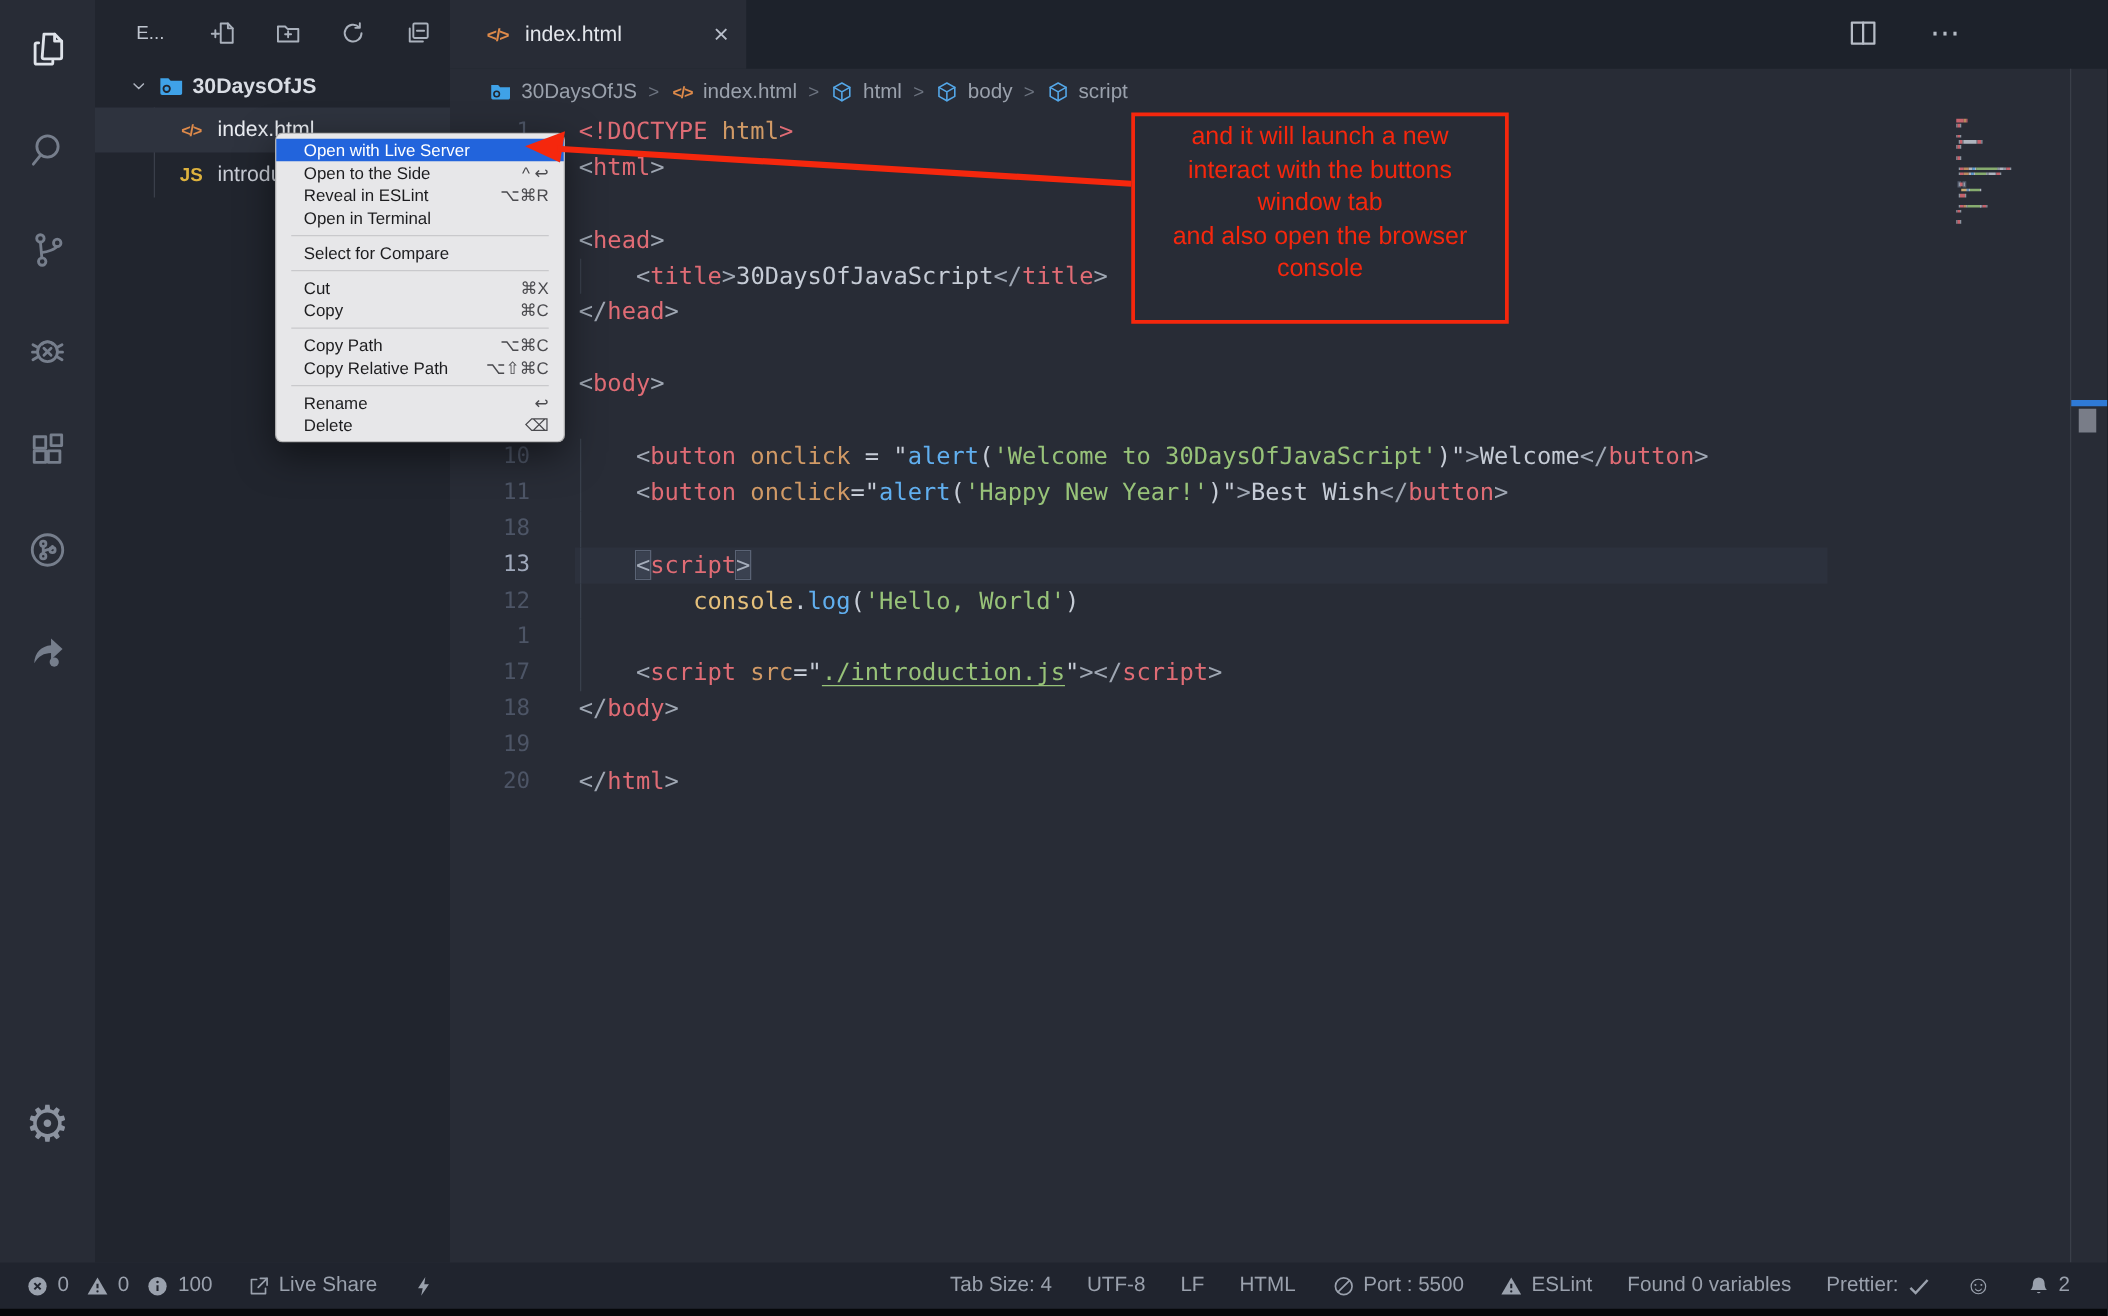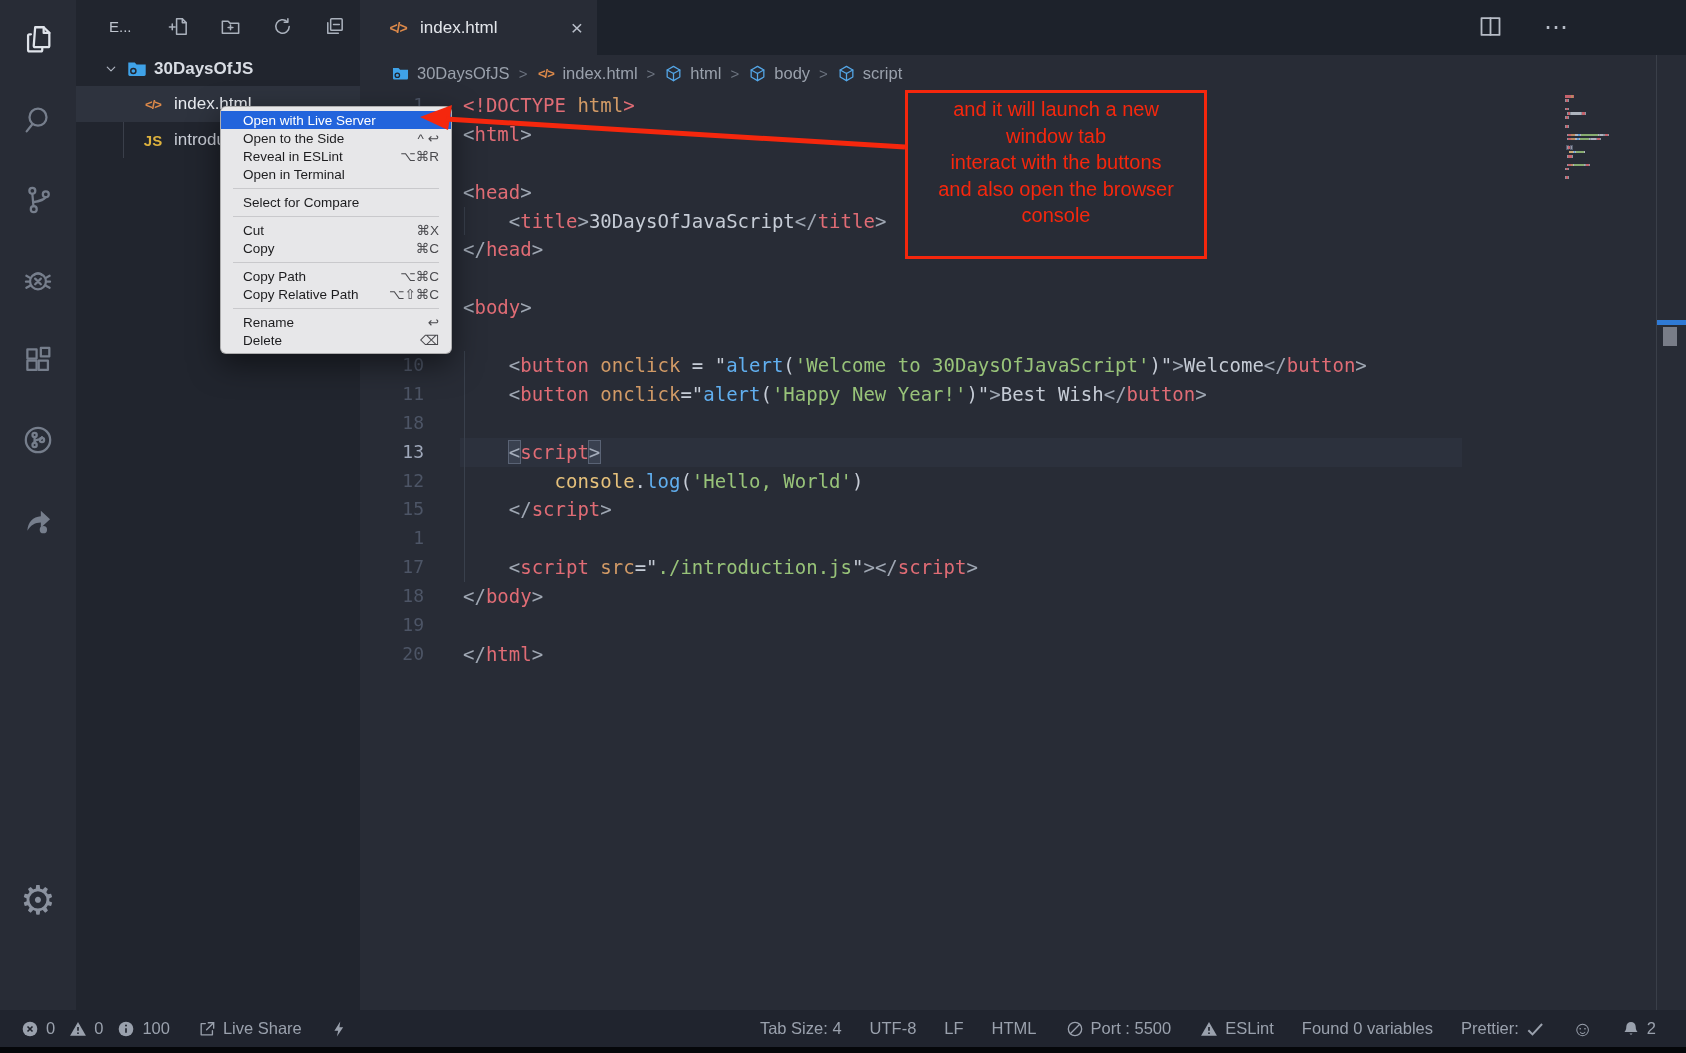--- a/index.html
+++ b/index.html
@@ -52,21 +52,21 @@
   
   #code{position:absolute;left:0;top:91px;right:0;}
   .codeline{position:relative;height:28.9px;line-height:28.9px;font-family:"DejaVu Sans Mono",monospace;font-size:19px;white-space:pre;}
   .codeline .ln{position:absolute;left:0;width:64px;text-align:right;color:#4d5566;font-size:18px;z-index:1;}
   .codeline.cur .ln{color:#9fa8ba;}
   .codeline .lc{position:absolute;left:103px;z-index:1;}
   .codeline .guide{position:absolute;left:104px;top:0;bottom:0;width:1px;background:#39404c;}
   .codeline.cur::before{content:"";position:absolute;left:100px;width:1002px;top:0;bottom:0;background:#2c313d;}
   .tk-p{color:#9fa7b3}.tk-t{color:#e06c75}.tk-a{color:#d19a66}.tk-s{color:#98c379}
   .tk-f{color:#61afef}.tk-y{color:#e5c07b}.tk-w{color:#c6ccd6}
-  .tk-u{color:#98c379;text-underline-offset:4px;}
+  .tk-u{color:#98c379;text-decoration:underline;text-underline-offset:4px;}
   .tk-pb{color:#a5adbb;background:#3a4150;box-shadow:0 0 0 1px #5a6375;}
 
   
   #minimap{position:absolute;left:1205px;top:95px;width:90px;cursor:pointer;}
   .mm-line{height:2.6px;margin-bottom:1.7px;white-space:nowrap;font-size:0;}
   .mm{display:inline-block;height:2.6px;background:currentColor;opacity:.85;vertical-align:top;}
   #ruler-sep{position:absolute;left:1296px;top:55px;bottom:0;width:1px;background:#3a3f49;}
   #ruler-marker{position:absolute;left:1297px;top:320px;width:29px;height:5px;background:#2f7ad6;}
   #scroll-thumb{position:absolute;left:1303px;top:327px;width:14px;height:19px;background:#878c96;opacity:.85;cursor:pointer;}
 
@@ -319,21 +319,20 @@
         <div class="codeline"><span class="ln">5</span><span class="guide"></span><span class="lc"><span class="tk-w">    </span><span class="tk-p">&lt;</span><span class="tk-t">title</span><span class="tk-p">&gt;</span><span class="tk-w">30DaysOfJavaScript</span><span class="tk-p">&lt;/</span><span class="tk-t">title</span><span class="tk-p">&gt;</span></span></div>
         <div class="codeline"><span class="ln">6</span><span class="lc"><span class="tk-p">&lt;/</span><span class="tk-t">head</span><span class="tk-p">&gt;</span></span></div>
         <div class="codeline"><span class="ln">7</span><span class="lc"></span></div>
         <div class="codeline"><span class="ln">8</span><span class="lc"><span class="tk-p">&lt;</span><span class="tk-t">body</span><span class="tk-p">&gt;</span></span></div>
         <div class="codeline"><span class="ln">9</span><span class="lc"></span></div>
         <div class="codeline"><span class="ln">10</span><span class="guide"></span><span class="lc"><span class="tk-w">    </span><span class="tk-p">&lt;</span><span class="tk-t">button</span><span class="tk-a"> onclick</span><span class="tk-w"> = "</span><span class="tk-f">alert</span><span class="tk-w">(</span><span class="tk-s">'Welcome to 30DaysOfJavaScript'</span><span class="tk-w">)"</span><span class="tk-p">&gt;</span><span class="tk-w">Welcome</span><span class="tk-p">&lt;/</span><span class="tk-t">button</span><span class="tk-p">&gt;</span></span></div>
         <div class="codeline"><span class="ln">11</span><span class="guide"></span><span class="lc"><span class="tk-w">    </span><span class="tk-p">&lt;</span><span class="tk-t">button</span><span class="tk-a"> onclick</span><span class="tk-w">="</span><span class="tk-f">alert</span><span class="tk-w">(</span><span class="tk-s">'Happy New Year!'</span><span class="tk-w">)"</span><span class="tk-p">&gt;</span><span class="tk-w">Best Wish</span><span class="tk-p">&lt;/</span><span class="tk-t">button</span><span class="tk-p">&gt;</span></span></div>
         <div class="codeline"><span class="ln">18</span><span class="guide"></span><span class="lc"></span></div>
         <div class="codeline cur"><span class="ln">13</span><span class="guide"></span><span class="lc"><span class="tk-w">    </span><span class="tk-pb">&lt;</span><span class="tk-t">script</span><span class="tk-pb">&gt;</span></span></div>
         <div class="codeline"><span class="ln">12</span><span class="guide"></span><span class="lc"><span class="tk-w">        </span><span class="tk-y">console</span><span class="tk-w">.</span><span class="tk-f">log</span><span class="tk-w">(</span><span class="tk-s">'Hello, World'</span><span class="tk-w">)</span></span></div>
-        <div class="codeline"><span class="ln">15</span><span class="guide"></span><span class="lc"><span class="tk-w">    </span><span class="tk-p">&lt;/</span><span class="tk-t">script</span><span class="tk-p">&gt;</span></span></div>
         <div class="codeline"><span class="ln">1</span><span class="guide"></span><span class="lc"></span></div>
         <div class="codeline"><span class="ln">17</span><span class="guide"></span><span class="lc"><span class="tk-w">    </span><span class="tk-p">&lt;</span><span class="tk-t">script</span><span class="tk-a"> src</span><span class="tk-w">="</span><span class="tk-u">./introduction.js</span><span class="tk-w">"</span><span class="tk-p">&gt;</span><span class="tk-p">&lt;/</span><span class="tk-t">script</span><span class="tk-p">&gt;</span></span></div>
         <div class="codeline"><span class="ln">18</span><span class="lc"><span class="tk-p">&lt;/</span><span class="tk-t">body</span><span class="tk-p">&gt;</span></span></div>
         <div class="codeline"><span class="ln">19</span><span class="lc"></span></div>
         <div class="codeline"><span class="ln">20</span><span class="lc"><span class="tk-p">&lt;/</span><span class="tk-t">html</span><span class="tk-p">&gt;</span></span></div>
       </div>
     <div id="minimap">
         <div class="mm-line"><span class="mm tk-t" style="margin-left: 0px; width: 5.5px;"></span><span class="mm tk-a" style="margin-left: 0px; width: 2.2px;"></span><span class="mm tk-t" style="margin-left: 0px; width: 0.55px;"></span></div>
         <div class="mm-line"><span class="mm tk-p" style="margin-left: 0px; width: 0.55px;"></span><span class="mm tk-t" style="margin-left: 0px; width: 2.2px;"></span><span class="mm tk-p" style="margin-left: 0px; width: 0.55px;"></span></div>
         <div class="mm-line"></div>
@@ -406,22 +405,22 @@
         <span class="mi-key">↩</span>
       </div>
       <div class="menu-item">
         <span class="mi-label">Delete</span>
         <span class="mi-key">⌫</span>
       </div>
     </div>
 
   <div id="annotation">
       <div class="anno-line">and it will launch a new</div>
+      <div class="anno-line">interact with the buttons</div>
       <div class="anno-line">window tab</div>
-      <div class="anno-line">interact with the buttons</div>
       <div class="anno-line">and also open the browser</div>
       <div class="anno-line">console</div>
     </div>
   <svg id="arrow-svg">
     <polygon points="420,117 452,105 448,130" fill="#f5270d"></polygon>
     <line x1="446" y1="119" x2="905" y2="147" stroke="#f5270d" stroke-width="5"></line>
   </svg>
 
   <div id="statusbar">
     <div id="status-left">

